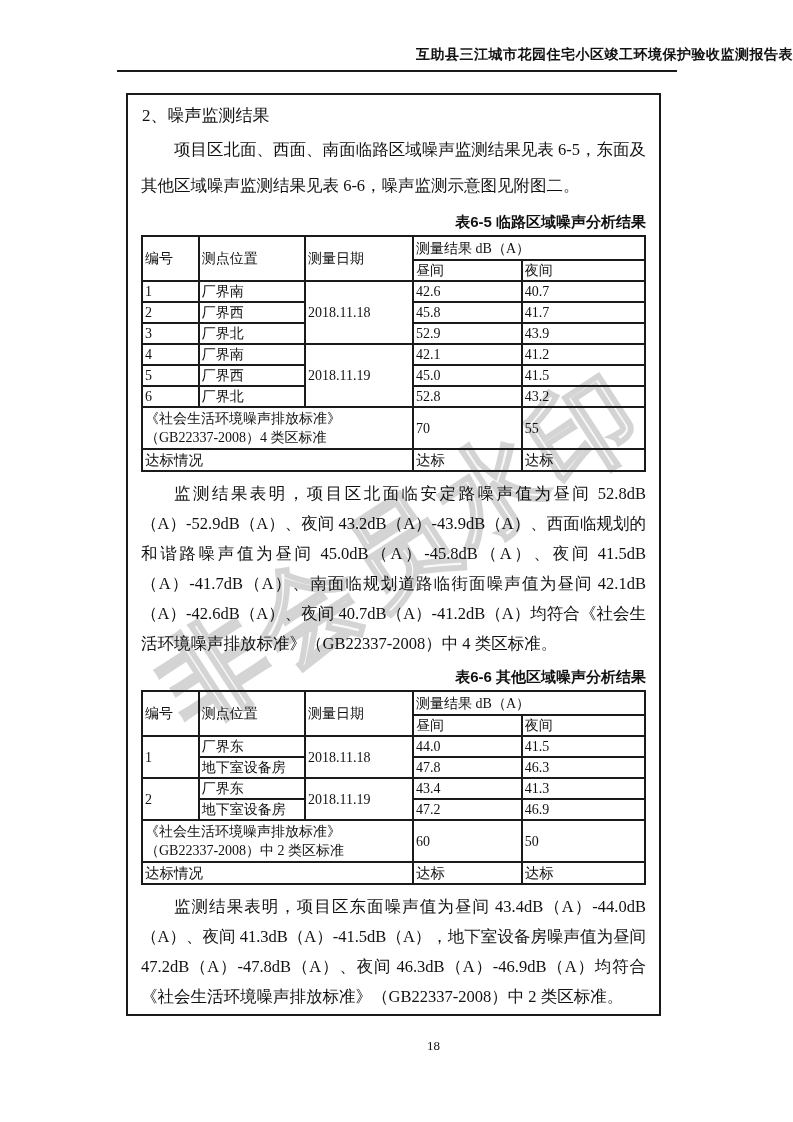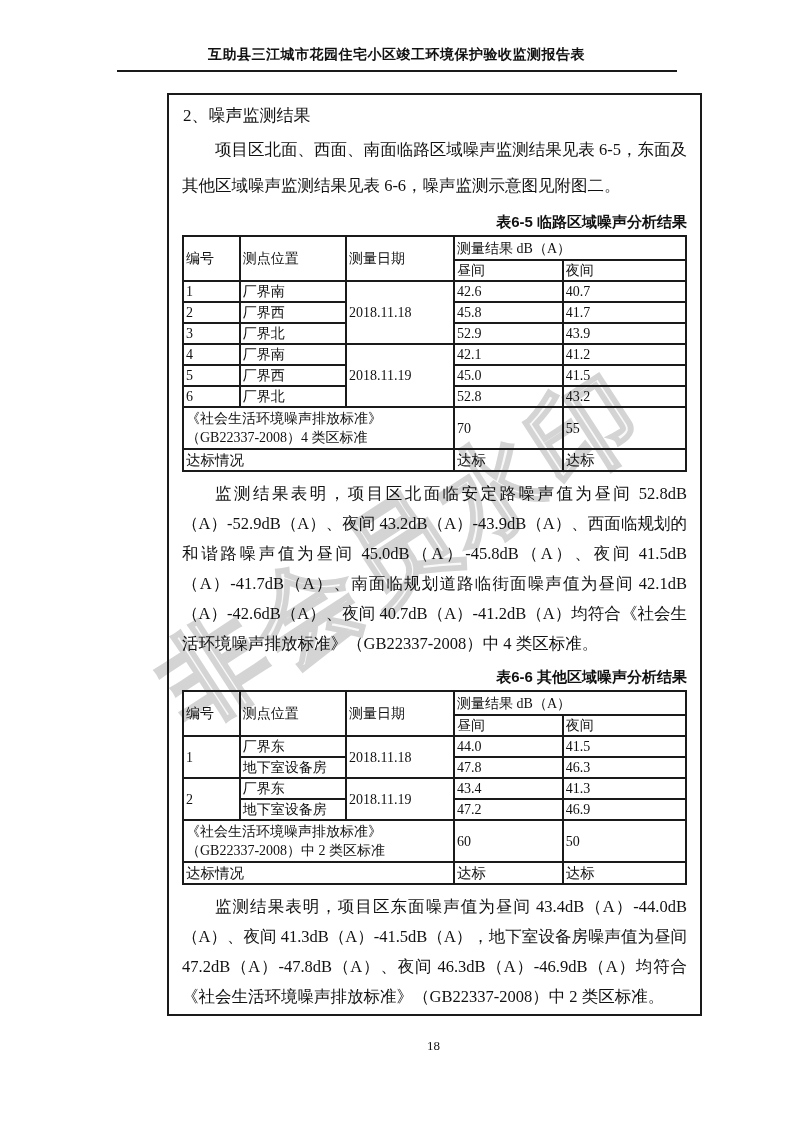--- a/index.html
+++ b/index.html
@@ -23,42 +23,41 @@
     letter-spacing:6px;
     color:rgba(235,235,235,0.28);
     -webkit-text-stroke:2.5px #d4d4d4;
     white-space:nowrap;
     z-index:0;
     pointer-events:none;
   }
   
   .header-title{
     position:absolute;top:46px;left:0;width:100%;
-    text-align:center;
+    text-align:right;
     font-family:Liberation Mono, monospace;
     font-weight:bold;
     font-size:14px;
     letter-spacing:0.5px;
     z-index:2;
   }
   .header-rule{
     position:absolute;top:70px;left:117px;width:560px;
     border-top:2px solid #1a1a1a;
     z-index:2;
   }
   
   .content-box{
     position:absolute;left:126px;top:93px;
     width:535px;height:923px;
     border:2px solid #1a1a1a;
     box-sizing:border-box;
     padding:7px 13px 0 13px;
     z-index:1;
     background:transparent;
-    margin-left:41px;
   }
   .section-heading{
     font-size:17px;
     line-height:25px;
     margin:1px 0 4px 1px;
   }
   .para{
     font-size:16.5px;
     text-align:justify;
     text-indent:2em;

